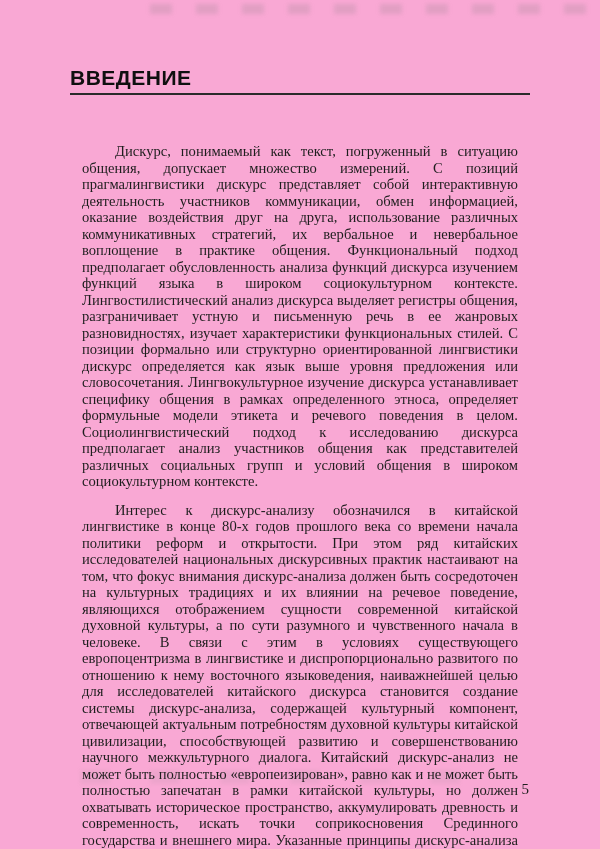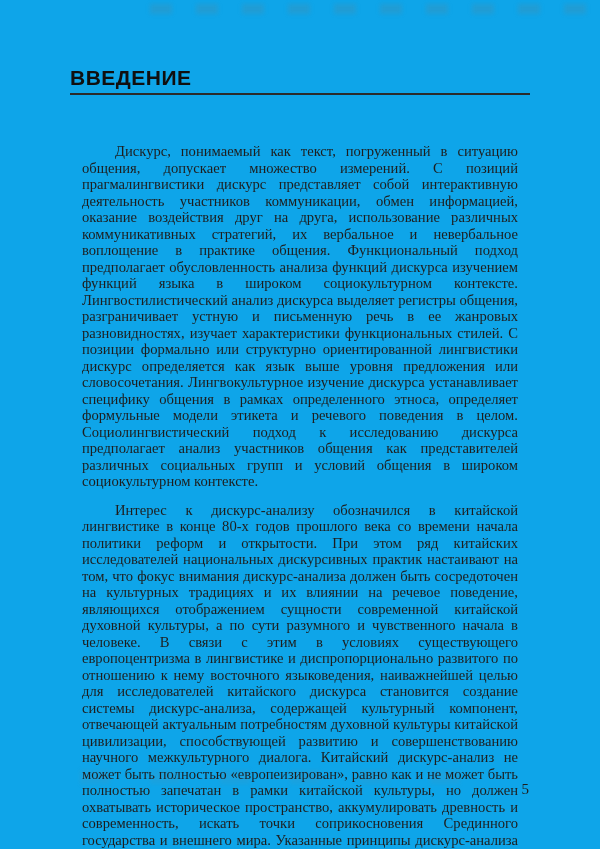--- a/index.html
+++ b/index.html
@@ -4,21 +4,21 @@
 <style>
   html, body {
     margin: 0;
     padding: 0;
     background: #ffffff;
   }
   .sheet {
     position: relative;
     width: 600px;
     height: 849px;
-    background: #0ea5e9;
+    background: #f9a8d4;
     overflow: hidden;
     font-family: "Liberation Serif", serif;
   }
   
   .artifact {
     position: absolute;
     pointer-events: none;
     filter: blur(2px);
   }
   .artifact-top {

